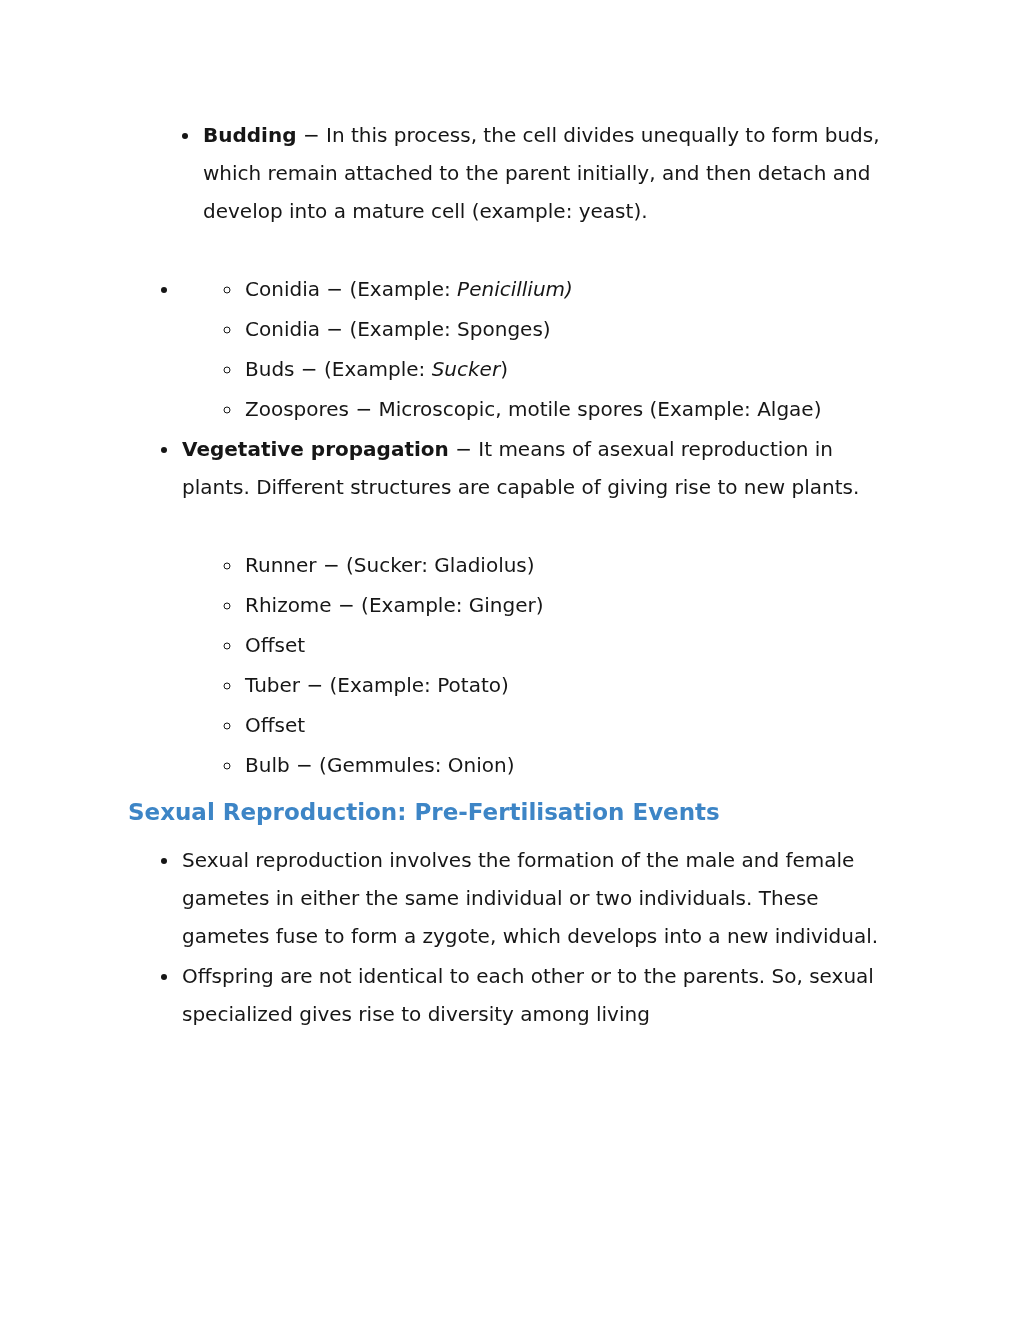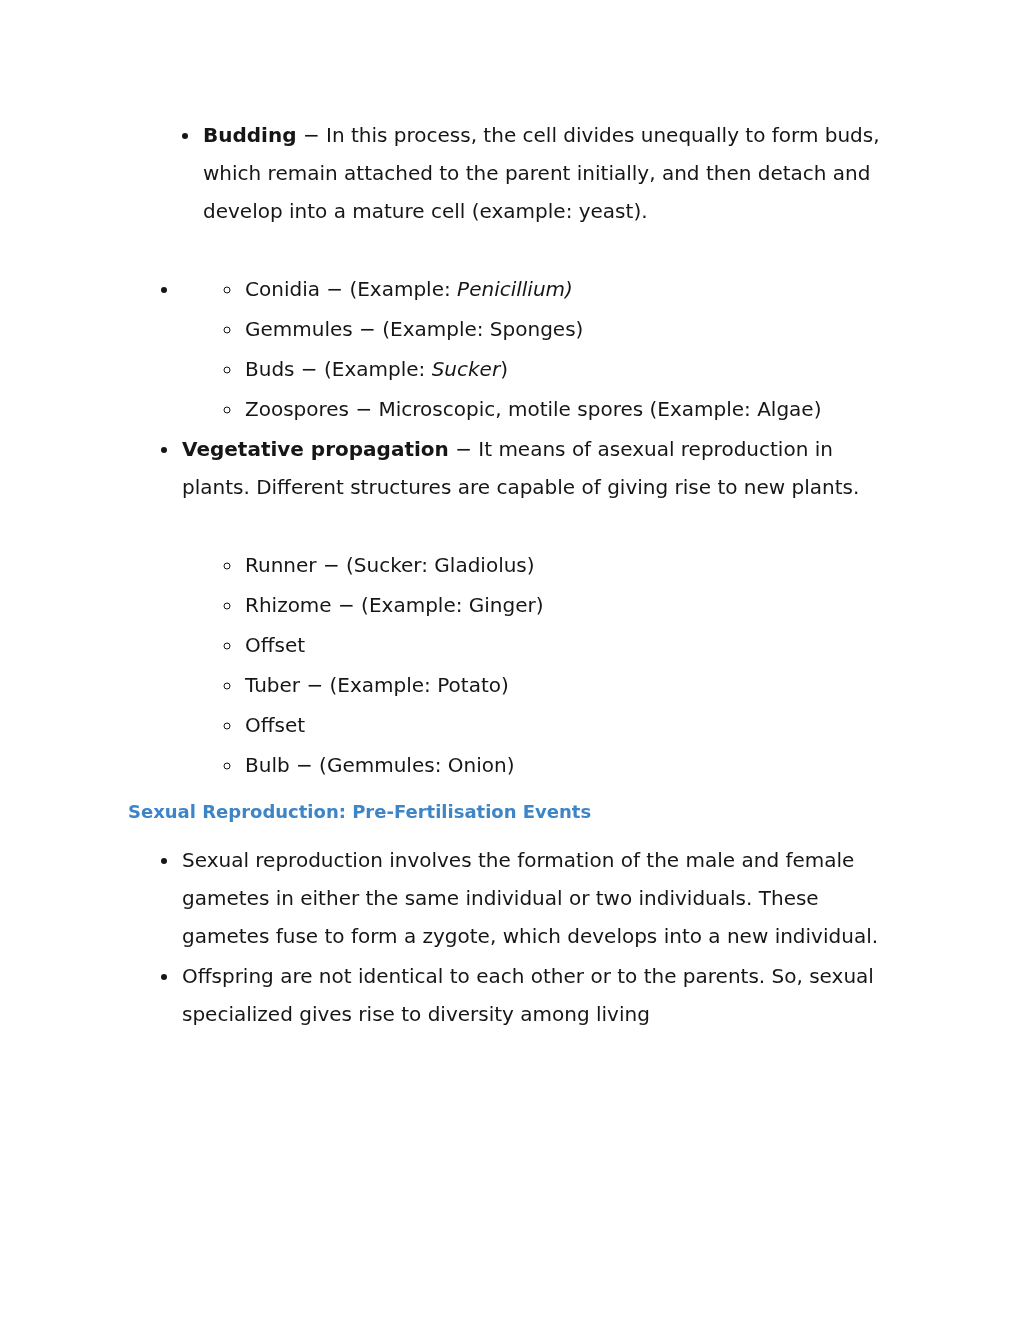--- a/index.html
+++ b/index.html
@@ -18,39 +18,39 @@
   ul { margin: 0; }
   ul.l1 { padding-left: 52px; list-style-type: disc; }
   ul.l2 { padding-left: 61px; list-style-type: circle; margin-top: 40px; }
   li { padding-left: 2px; }
   li + li { margin-top: 2px; }
   li.gap { margin-bottom: 38px; margin-left: 21px; }
   strong { font-weight: bold; }
   em { font-style: italic; }
   h2.section-heading {
     color: #3d85c6;
-    font-size: 18px;
+    font-size: 23px;
     line-height: 30px;
     font-weight: bold;
     margin: 13px 0 14px 0;
   }
 </style>
 </head>
 <body>
 
 <div class="page">
 
   <ul class="l1">
 
     <li class="gap"><strong>Budding</strong><span> − In this process, the cell divides unequally to form buds, which remain attached to the parent initially, and then detach and develop into a mature cell (example: yeast).</span></li>
 
     <li>
       <ul class="l2">
         <li><span>Conidia − (Example: </span><em>Penicillium)</em><span></span></li>
-        <li><span>Gemmules − (Example: Sponges)</span><em></em><span></span></li>
+        <li><span>Conidia − (Example: Sponges)</span><em></em><span></span></li>
         <li><span>Buds − (Example: </span><em>Sucker</em><span>)</span></li>
         <li><span>Zoospores − Microscopic, motile spores (Example: Algae)</span><em></em><span></span></li>
       </ul>
     </li>
 
     <li>
       <strong>Vegetative propagation</strong><span> − It means of asexual reproduction in plants. Different structures are capable of giving rise to new plants.</span>
       <ul class="l2">
         <li><span>Runner − (Sucker: Gladiolus)</span></li>
         <li><span>Rhizome − (Example: Ginger)</span></li>

